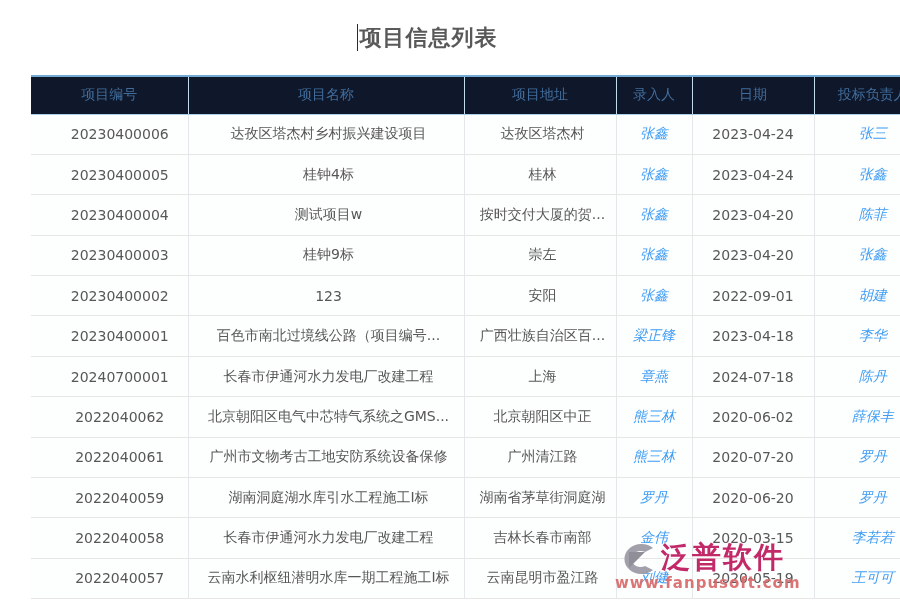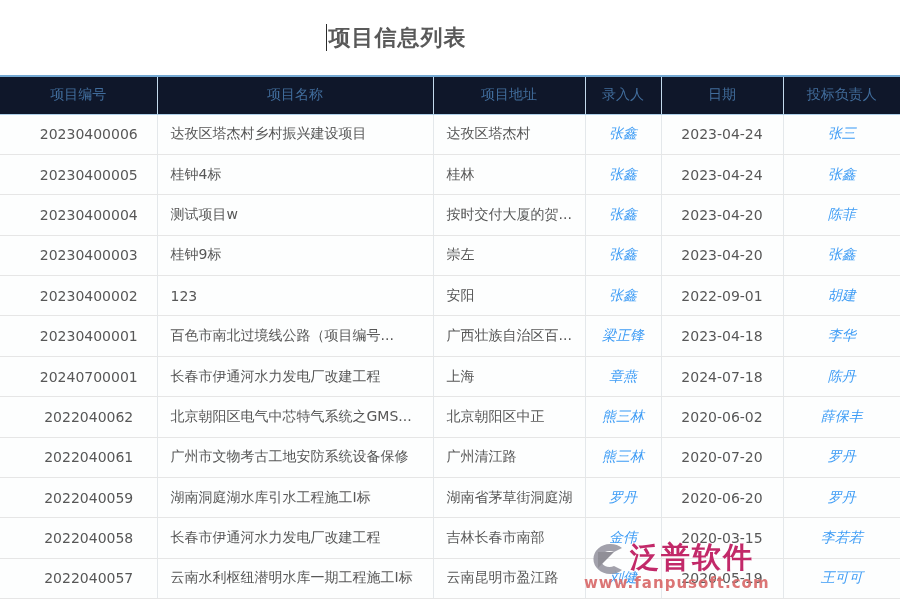--- a/index.html
+++ b/index.html
@@ -2,21 +2,21 @@
 <html><head>
 <meta charset="utf-8">
 <style>
   * { box-sizing: border-box; margin: 0; padding: 0; }
   html, body {
     width: 900px; height: 600px;
     overflow: hidden;
     background: #ffffff;
     font-family: "DejaVu Sans", "Liberation Sans", sans-serif;
   }
-  .page { position: relative; width: 792px; height: 600px; }
+  .page { position: relative; width: 792px; height: 600px; margin-left: 31px; }
 
   
   .title-bar {
     height: 75px;
     display: flex;
     align-items: center;
     justify-content: center;
   }
   .text-caret {
     display: inline-block;
@@ -64,21 +64,21 @@
     background: #fdfefe;
     border-right: 1px solid #e4e8eb;
     border-bottom: 1px solid #e6e6e6;
     white-space: nowrap;
     overflow: hidden;
     padding: 0 8px;
   }
   tbody td:last-child { border-right: none; }
   tbody td:nth-child(1) { text-align: center; padding-left: 29px; }
   tbody td:nth-child(2),
-  tbody td:nth-child(3) { text-align: left; padding-left: 13px; }
+  tbody td:nth-child(3) { text-align: center; padding-left: 13px; }
   tbody td:nth-child(4),
   tbody td:nth-child(5),
   tbody td:nth-child(6) { text-align: center; }
   tbody td:nth-child(4),
   tbody td:nth-child(6) {
     color: #3e9cf5;
     cursor: pointer;
     font-style: italic;
   }
 

